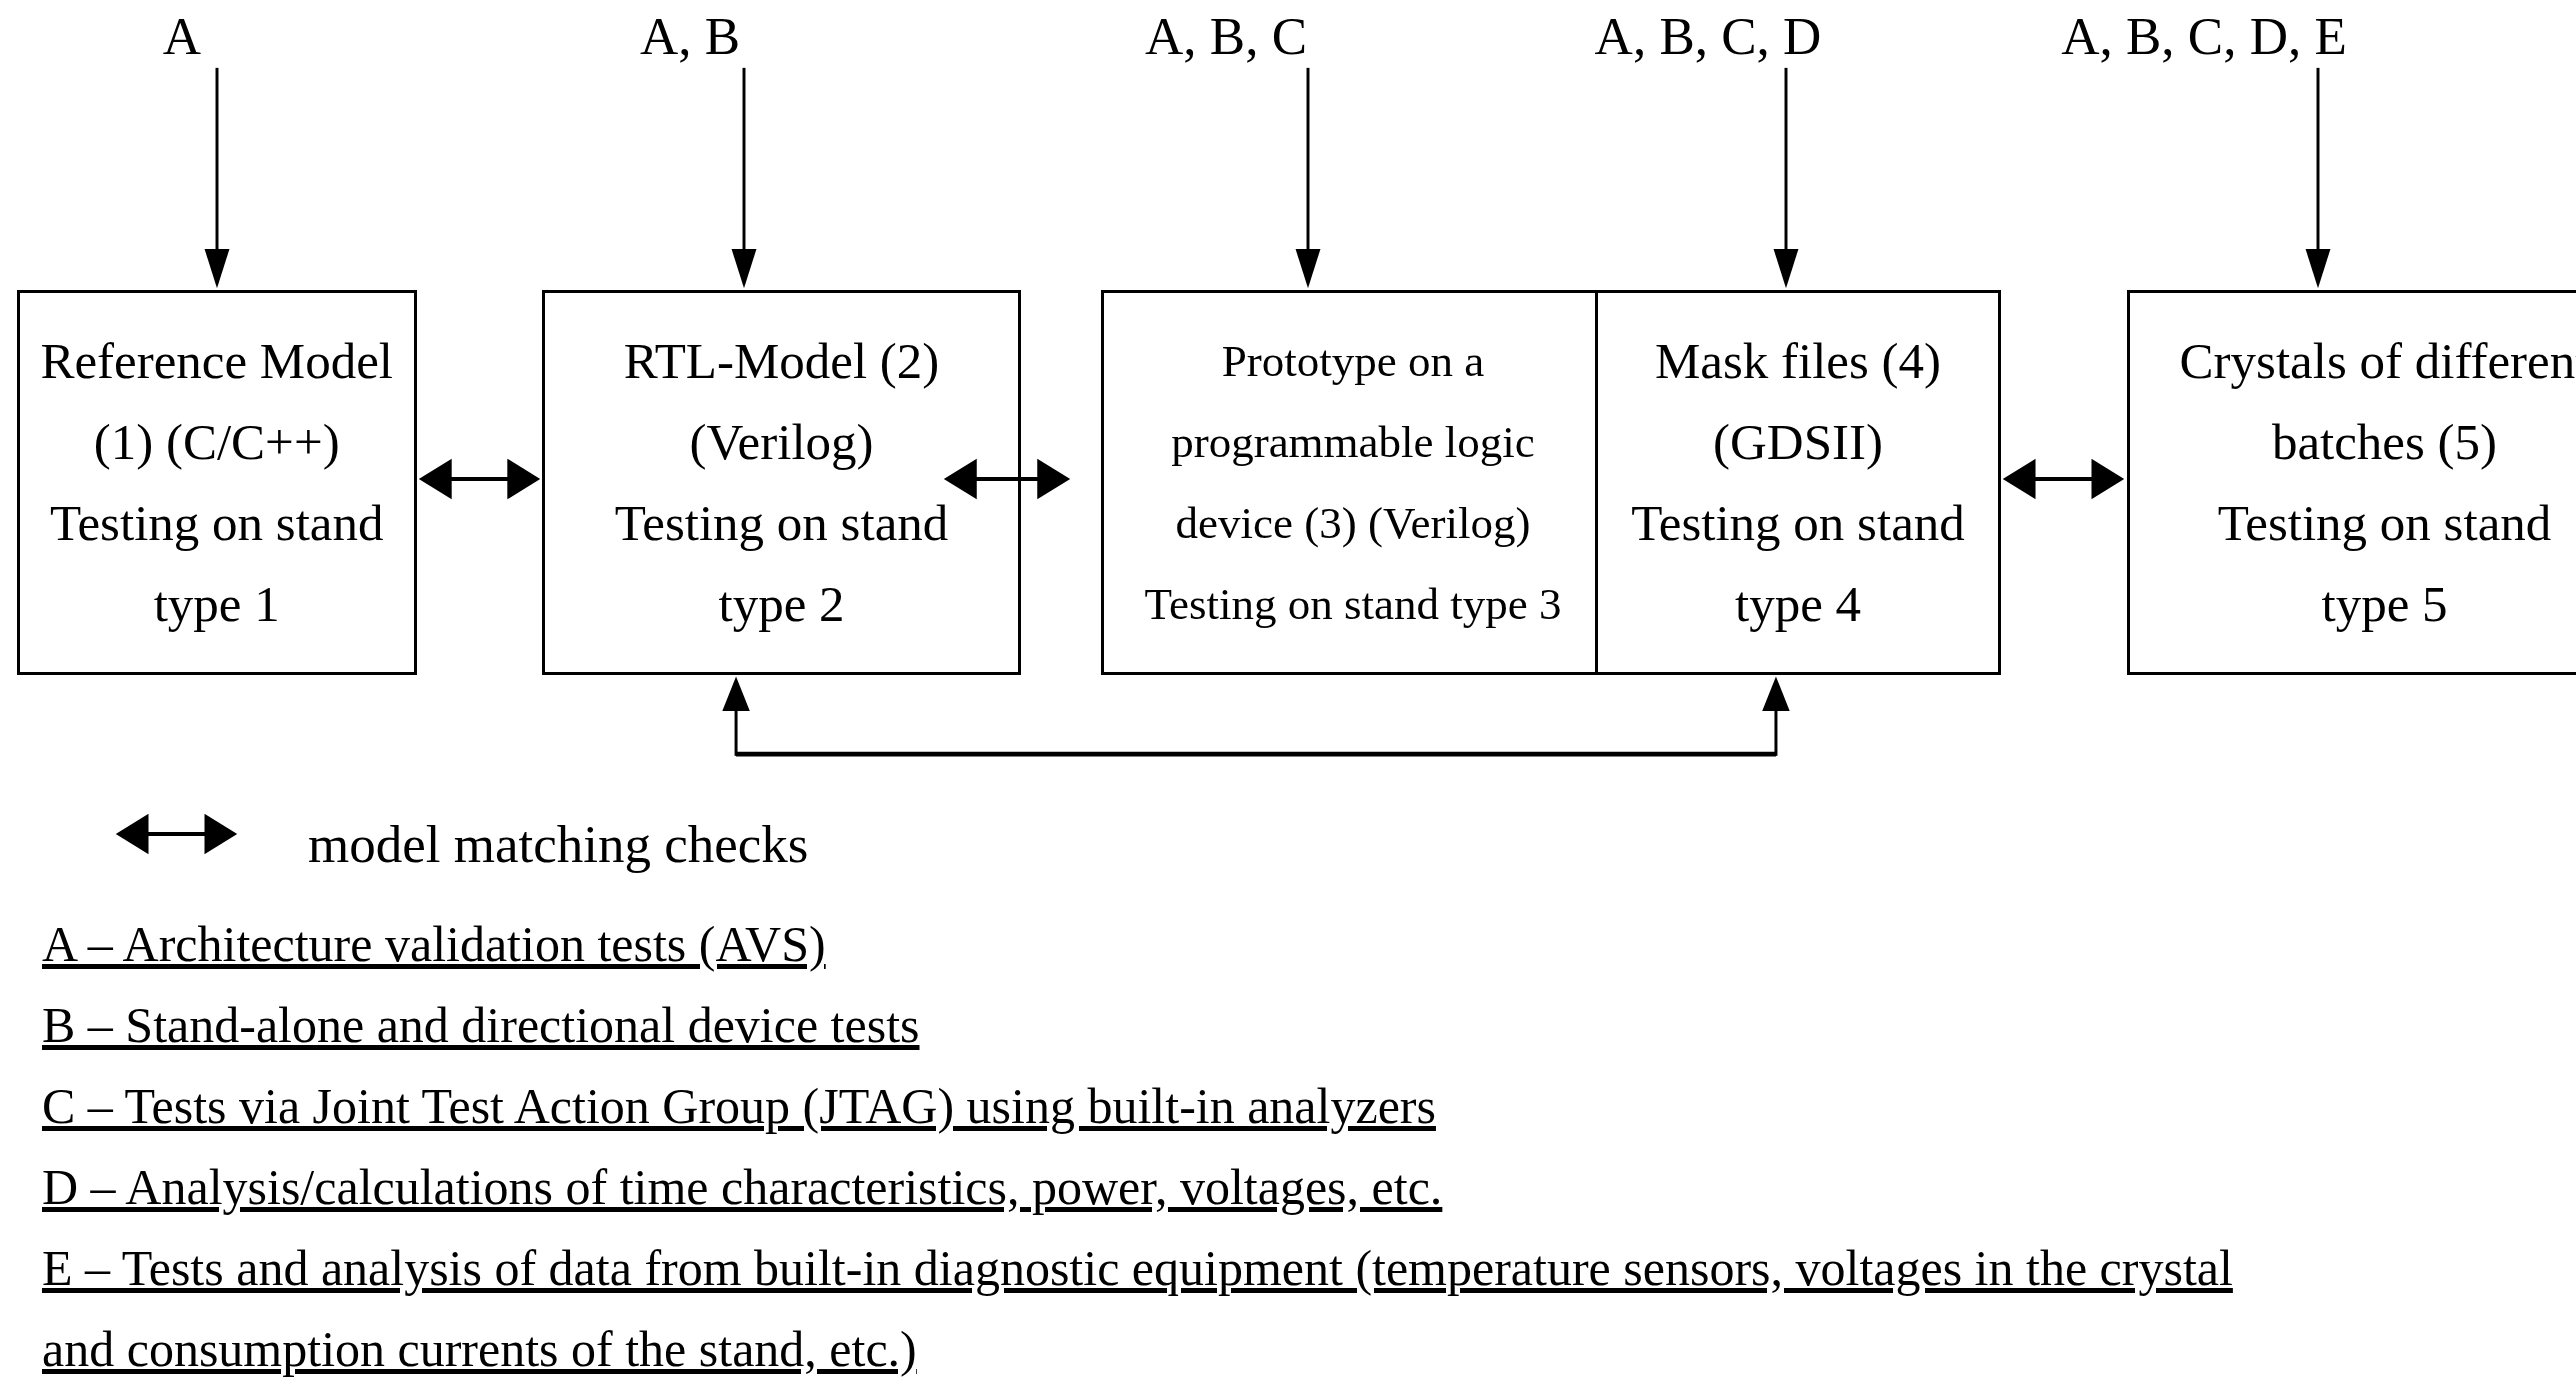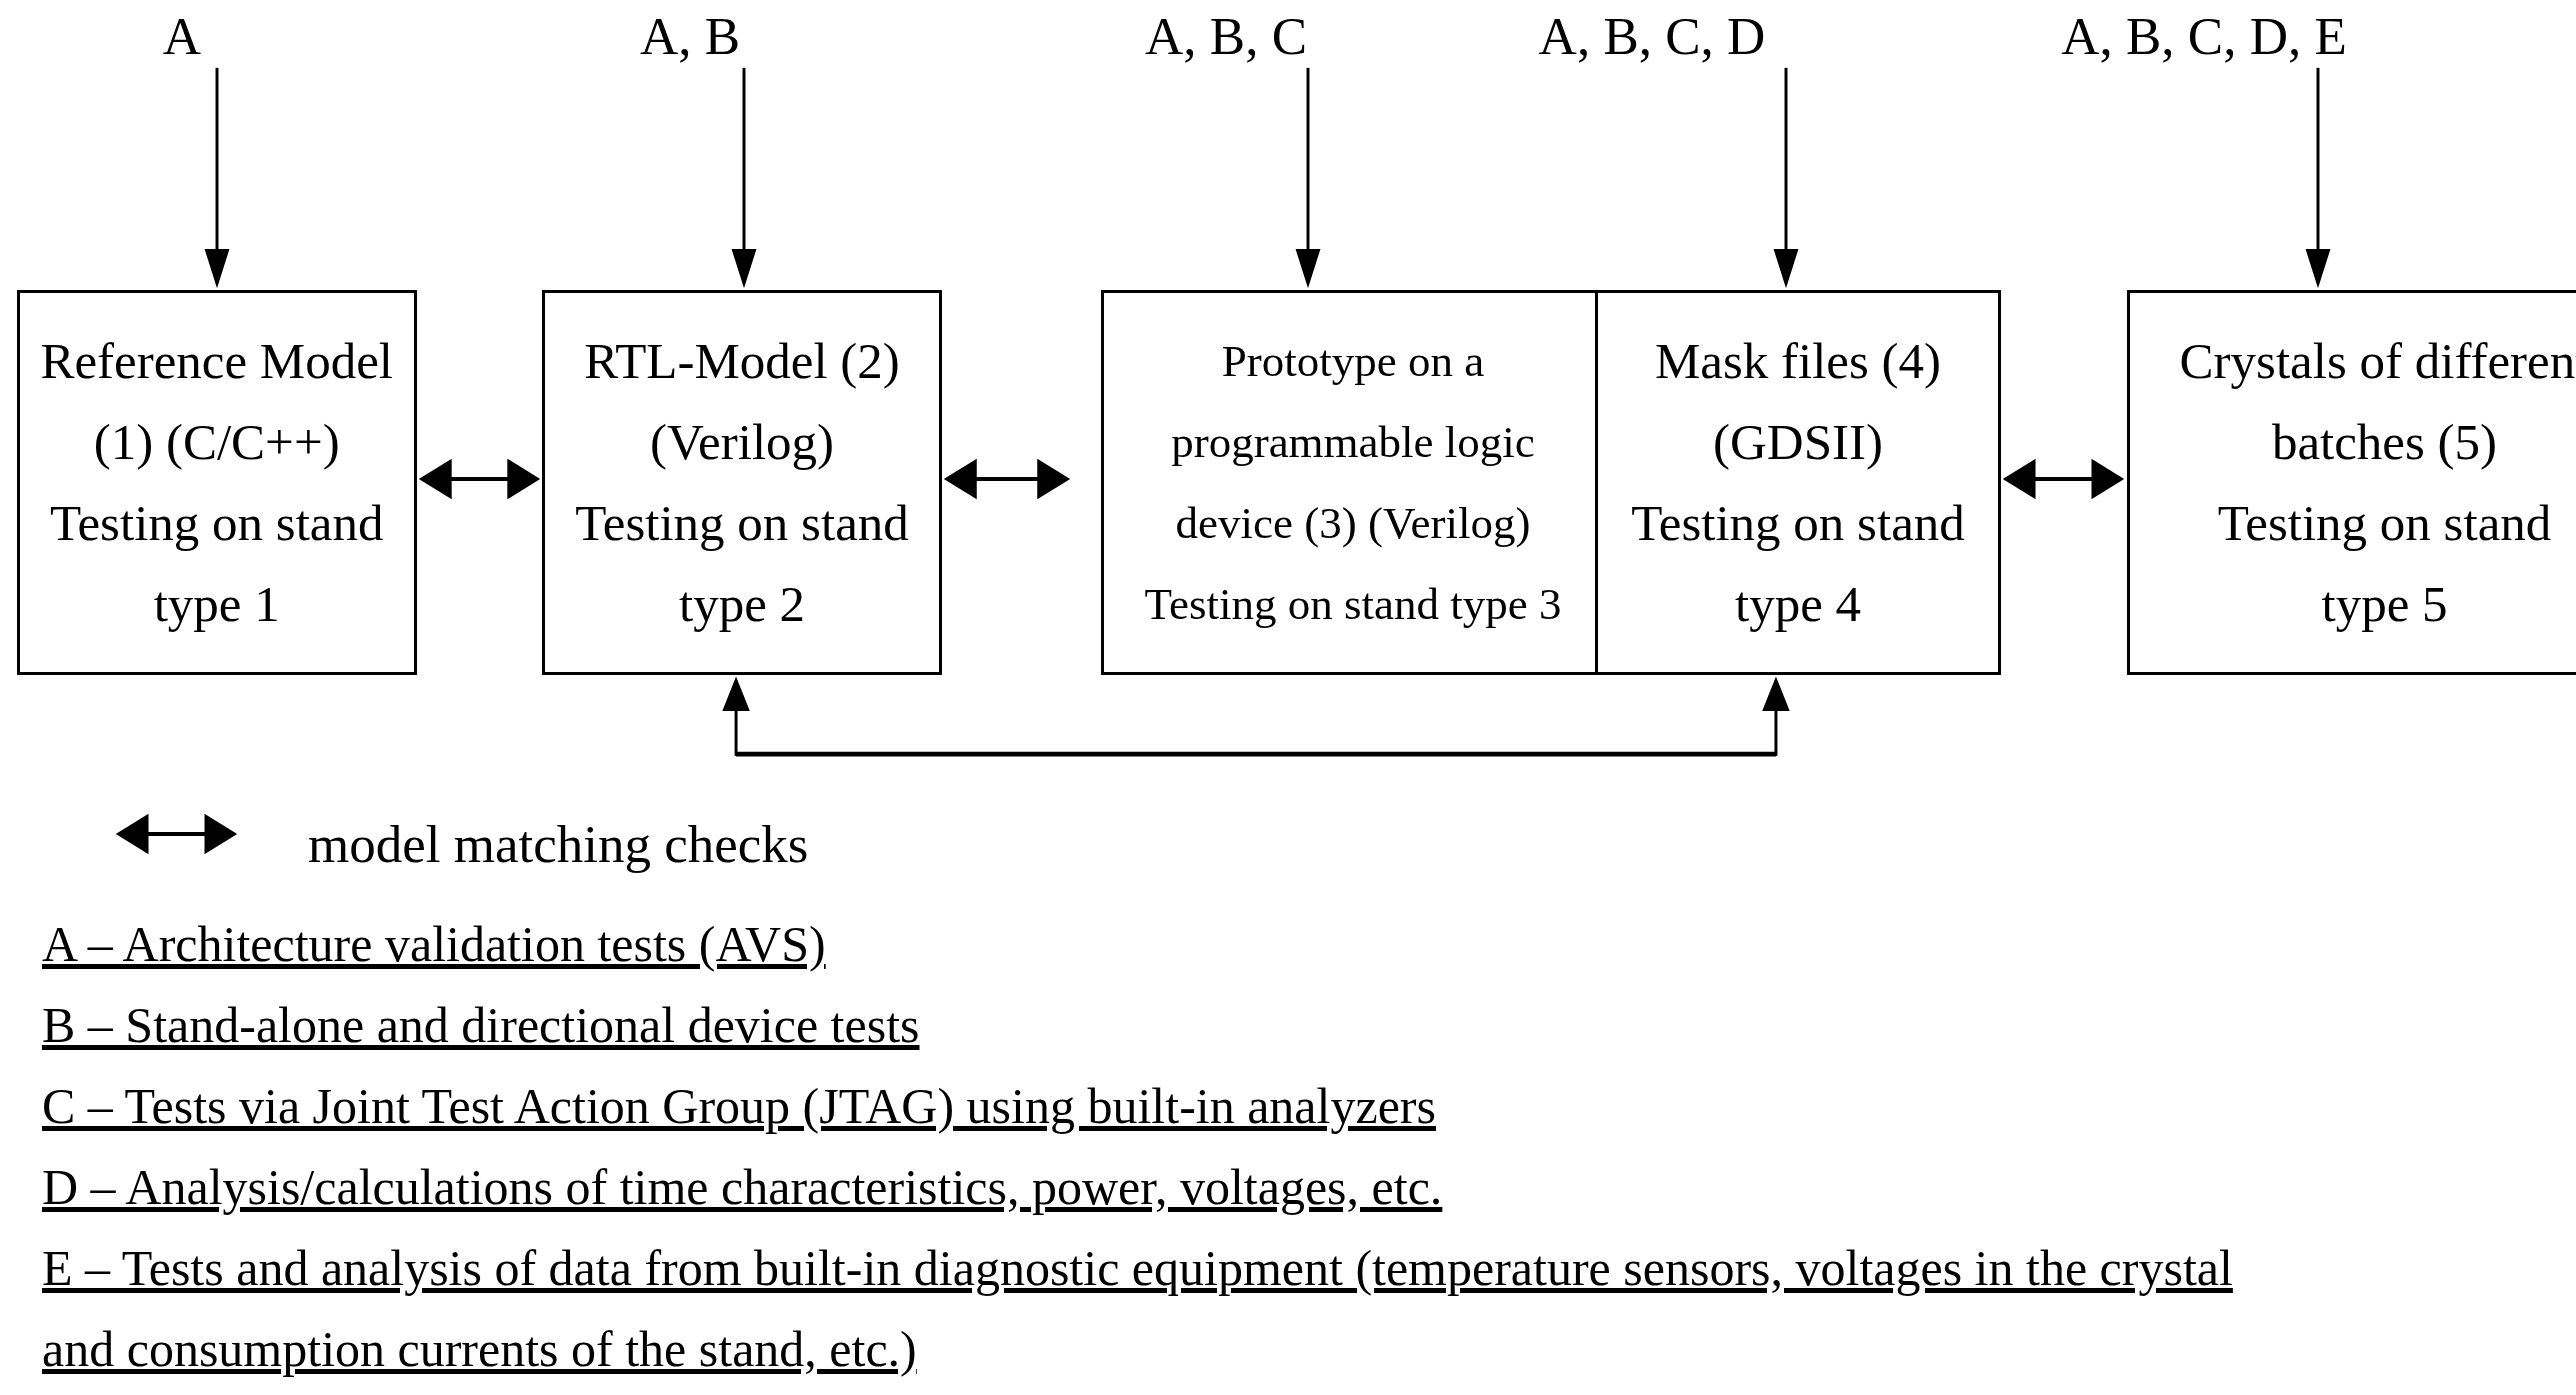--- a/index.html
+++ b/index.html
@@ -87,21 +87,21 @@
   }
 </style>
 </head>
 <body>
 
 <div id="canvas">
 
   <div class="tests-label" style="left:-9px">A</div>
   <div class="tests-label" style="left:499px">A, B</div>
   <div class="tests-label" style="left:1035px">A, B, C</div>
-  <div class="tests-label" style="left:1461px">A, B, C, D</div>
+  <div class="tests-label" style="left:1517px">A, B, C, D</div>
   <div class="tests-label" style="left:2013px">A, B, C, D, E</div>
 
   <svg class="varrow" style="left:198px" width="38" height="222" viewBox="0 0 64 371">
       <line x1="32" y1="0" x2="32" y2="310" stroke="#000" stroke-width="5"></line>
       <polygon points="32,371 11,305 53,305" fill="#000"></polygon>
     </svg>
   <svg class="varrow" style="left:725px" width="38" height="222" viewBox="0 0 64 371">
       <line x1="32" y1="0" x2="32" y2="310" stroke="#000" stroke-width="5"></line>
       <polygon points="32,371 11,305 53,305" fill="#000"></polygon>
     </svg>
@@ -118,21 +118,21 @@
       <polygon points="32,371 11,305 53,305" fill="#000"></polygon>
     </svg>
 
   <div class="stage-box" style="left:16.7px;width:400px">
     <div class="bl">Reference Model</div>
     <div class="bl">(1) (C/C++)</div>
     <div class="bl">Testing on stand</div>
     <div class="bl">type 1</div>
   </div>
 
-  <div class="stage-box" style="left:542px;width:400px">
+  <div class="stage-box" style="left:542px;width:479px">
     <div class="bl">RTL-Model (2)</div>
     <div class="bl">(Verilog)</div>
     <div class="bl">Testing on stand</div>
     <div class="bl">type 2</div>
   </div>
 
   <div class="stage-box small" style="left:1101px;width:504px">
     <div class="bl">Prototype on a</div>
     <div class="bl">programmable logic</div>
     <div class="bl">device (3) (Verilog)</div>

